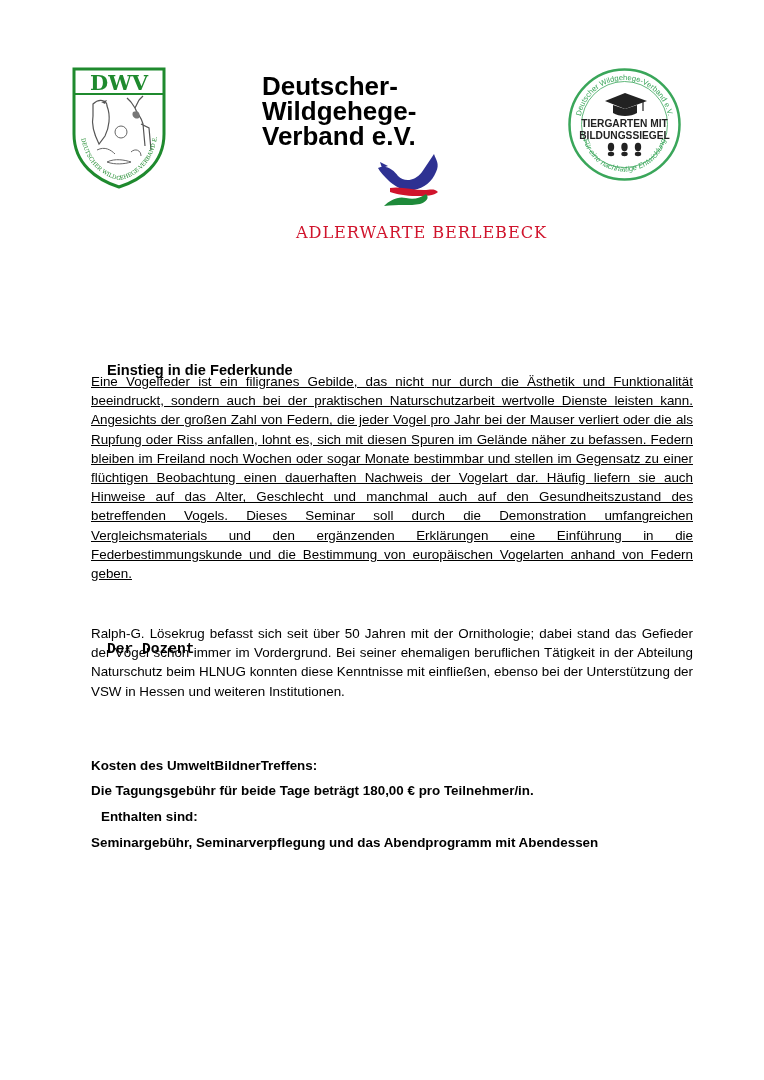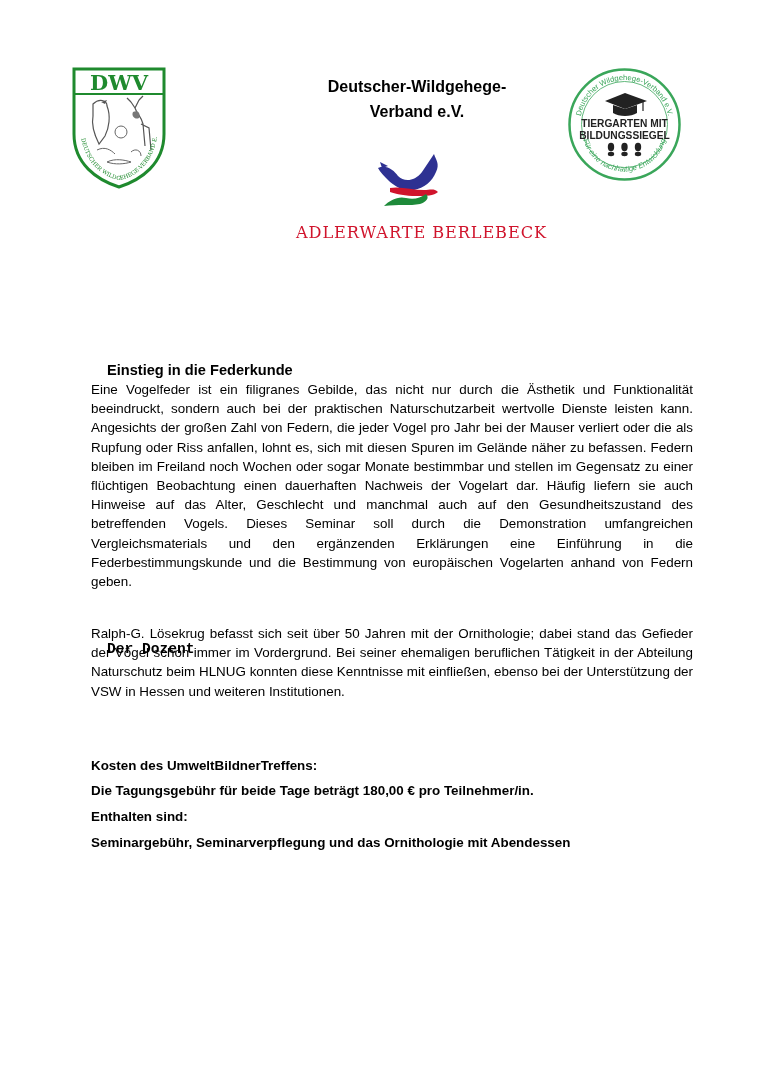--- a/index.html
+++ b/index.html
@@ -7,22 +7,22 @@
       width: 764px; height: 1080px; position: relative; overflow: hidden;
       font-family: "Liberation Sans", sans-serif; color: #000;
     }
     .abs { position: absolute; }
 
     
     #dwv-logo { left: 71px; top: 66px; width: 96px; height: 124px; }
 
     
     #org-title {
-      left: 272px; top: 74px; width: 290px; text-align: center;
-      font-weight: bold; font-size: 16px; line-height: 25px;
+      left: 262px; top: 74px; width: 290px; text-align: left;
+      font-weight: bold; font-size: 26px; line-height: 25px;
     }
 
     
     #adler-logo { left: 296px; top: 152px; width: 226px; height: 76px; }
     #adler-mark { left: 80px; top: 0; width: 66px; height: 56px; }
     #adler-text {
       left: 0; top: 55px; width: 226px; text-align: center;
       color: #d0142c; font-family: "DejaVu Serif", serif; font-size: 16.2px;
       letter-spacing: 0.9px; white-space: nowrap; margin-top: 16px;
     }
@@ -33,27 +33,27 @@
     
     .content { left: 91px; width: 602px; font-size: 13.4px; }
     h2.section {
       margin: 16px; font-size: 14.6px; font-weight: bold; line-height: 18px;
     }
     p.justify {
       margin: 0; text-align: justify; line-height: 19.2px;
       text-align-last: left;
     }
     #sec1-title { top: 345px; }
-    #sec1-body { top: 380px; }
+    #sec1-body { top: 372px; text-decoration: underline; }
     #sec2-title { top: 624px; font-family: Liberation Mono, monospace; }
     #sec2-body { top: 624px; }
 
     #cost-title { top: 757px; font-weight: bold; font-size: 13.4px; }
     #cost-line1 { top: 782px; }
-    #cost-line2 { top: 808px; }
+    #cost-line2 { top: 808px; margin-left: 10px; }
     #cost-line3 { top: 834px; }
     .line { white-space: nowrap; line-height: 17px; font-weight: bold; }
   </style>
 </head>
 <body>
 
 <div id="dwv-logo" class="abs">
   <svg width="96" height="124" viewBox="0 0 96 124">
     <path d="M3 3 H93 V68 C93 98 70 114 48 121 C26 114 3 98 3 68 Z" fill="#fff" stroke="#1f8a2e" stroke-width="3"></path>
     <line x1="3" y1="28" x2="93" y2="28" stroke="#1f8a2e" stroke-width="2"></line>
@@ -126,13 +126,13 @@
 
 <h2 id="sec1-title" class="abs content section">Einstieg in die Federkunde</h2>
 <p id="sec1-body" class="abs content justify">Eine Vogelfeder ist ein filigranes Gebilde, das nicht nur durch die Ästhetik und Funktionalität beeindruckt, sondern auch bei der praktischen Naturschutzarbeit wertvolle Dienste leisten kann. Angesichts der großen Zahl von Federn, die jeder Vogel pro Jahr bei der Mauser verliert oder die als Rupfung oder Riss anfallen, lohnt es, sich mit diesen Spuren im Gelände näher zu befassen. Federn bleiben im Freiland noch Wochen oder sogar Monate bestimmbar und stellen im Gegensatz zu einer flüchtigen Beobachtung einen dauerhaften Nachweis der Vogelart dar. Häufig liefern sie auch Hinweise auf das Alter, Geschlecht und manchmal auch auf den Gesundheitszustand des betreffenden Vogels. Dieses Seminar soll durch die Demonstration umfangreichen Vergleichsmaterials und den ergänzenden Erklärungen eine Einführung in die Federbestimmungskunde und die Bestimmung von europäischen Vogelarten anhand von Federn geben.</p>
 
 <h2 id="sec2-title" class="abs content section">Der Dozent</h2>
 <p id="sec2-body" class="abs content justify">Ralph-G. Lösekrug befasst sich seit über 50 Jahren mit der Ornithologie; dabei stand das Gefieder der Vögel schon immer im Vordergrund. Bei seiner ehemaligen beruflichen Tätigkeit in der Abteilung Naturschutz beim HLNUG konnten diese Kenntnisse mit einfließen, ebenso bei der Unterstützung der VSW in Hessen und weiteren Institutionen.</p>
 
 <div id="cost-title" class="abs content line">Kosten des UmweltBildnerTreffens:</div>
 <div id="cost-line1" class="abs content line">Die Tagungsgebühr für beide Tage beträgt 180,00 € pro Teilnehmer/in.</div>
 <div id="cost-line2" class="abs content line">Enthalten sind:</div>
-<div id="cost-line3" class="abs content line">Seminargebühr, Seminarverpflegung und das Ornithologie mit Abendessen</div>
+<div id="cost-line3" class="abs content line">Seminargebühr, Seminarverpflegung und das Abendprogramm mit Abendessen</div>
 
 </body></html>

